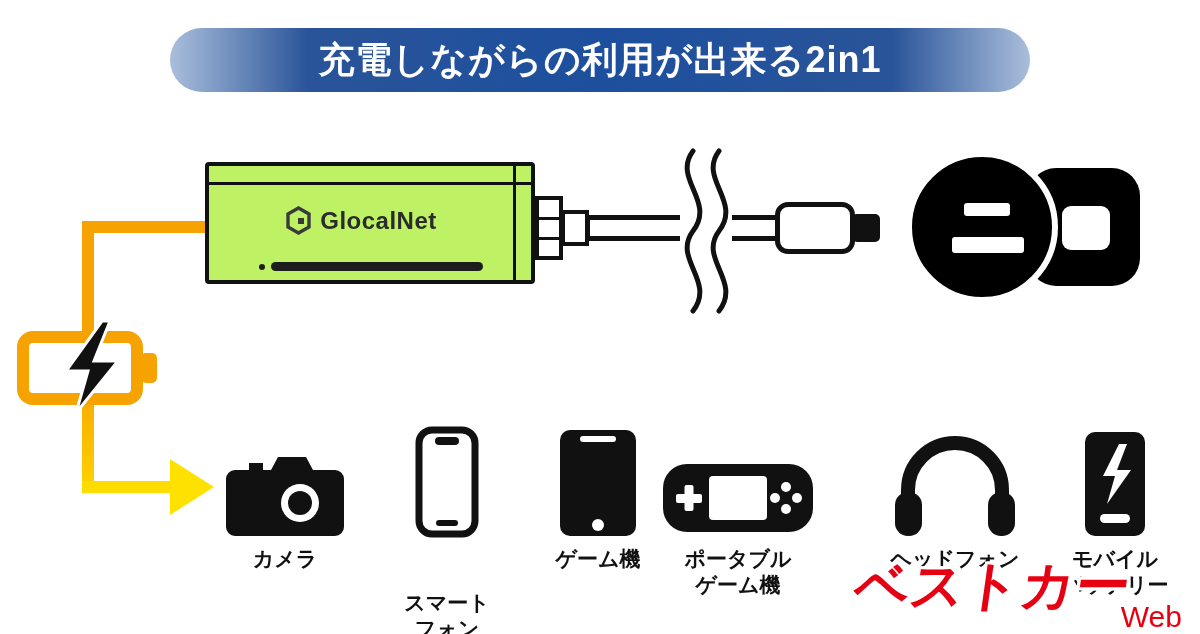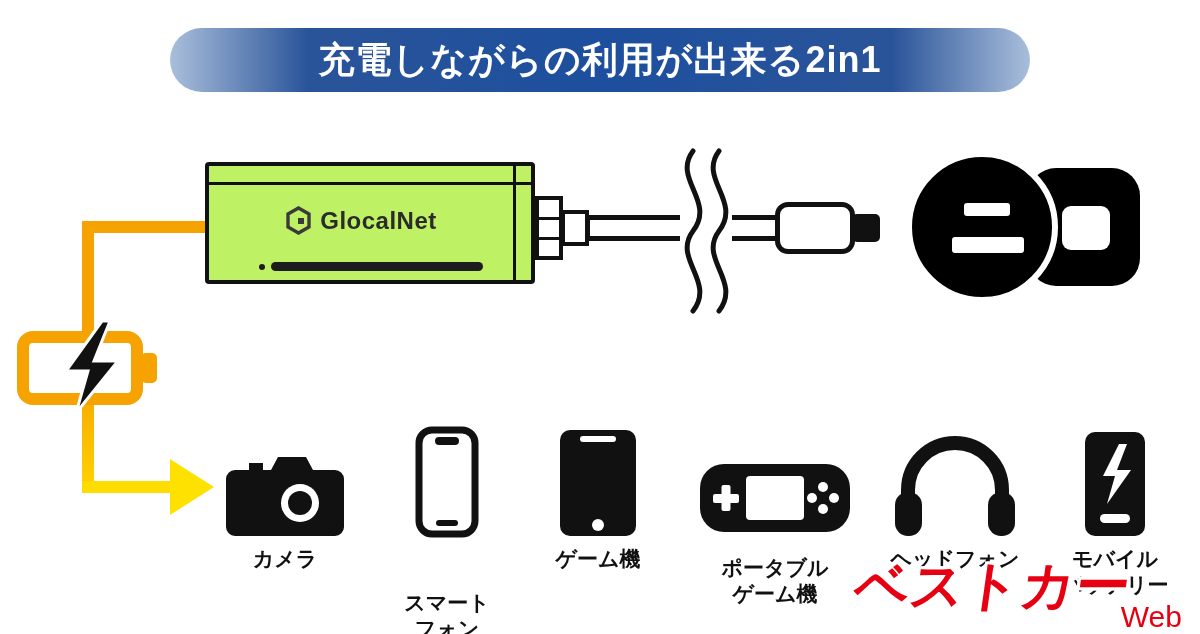--- a/index.html
+++ b/index.html
@@ -143,21 +143,21 @@
     <div class="dev-iconbox">
       <svg width="80" height="110" viewBox="0 0 80 110">
         <rect x="2" y="2" width="76" height="106" rx="10" fill="#111"></rect>
         <rect x="22" y="8" width="36" height="6" rx="3" fill="#fff"></rect>
         <circle cx="40" cy="97" r="6" fill="#fff"></circle>
       </svg>
     </div>
     <div class="dev-label">ゲーム機</div>
   </div>
 
-  <div class="dev" style="left:685px;width:180px;gap:9px;">
+  <div class="dev" style="left:648px;width:180px;">
     <div class="dev-iconbox">
       <svg width="152" height="80" viewBox="0 0 152 80">
         <rect x="1" y="6" width="150" height="68" rx="24" fill="#111"></rect>
         <rect x="47" y="18" width="58" height="44" rx="4" fill="#fff"></rect>
         <rect x="14" y="36" width="26" height="9" rx="2" fill="#fff"></rect>
         <rect x="22.5" y="27" width="9" height="26" rx="2" fill="#fff"></rect>
         <circle cx="124" cy="29" r="5" fill="#fff"></circle>
         <circle cx="124" cy="51" r="5" fill="#fff"></circle>
         <circle cx="113" cy="40" r="5" fill="#fff"></circle>
         <circle cx="135" cy="40" r="5" fill="#fff"></circle>

